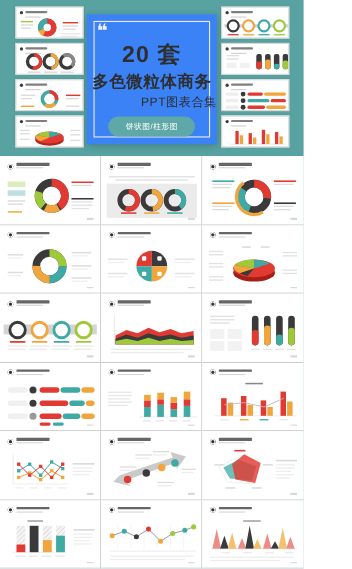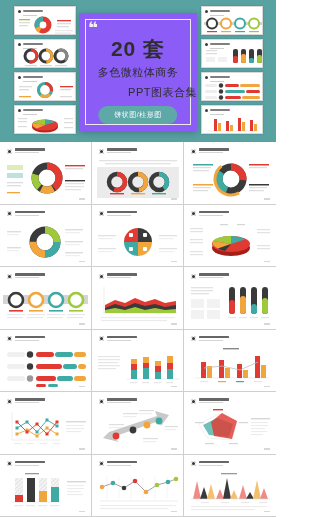--- a/index.html
+++ b/index.html
@@ -43,40 +43,40 @@
   }
   .mini .mh s{
     display:block;width:14px;height:1px;background:#cfcfcf;
     position:absolute;left:5px;top:5.5px;
   }
 
   
   .card{
     position:absolute; left:79px; top:13px;
     width:118px; height:118px;
-    background:#8b5cf6;
+    background:#3b82f6;
     box-shadow:0 2px 7px rgba(0,0,0,.22);
   }
   .card-inner{
     position:absolute; left:6px; top:6px; right:6px; bottom:6px;
     border:1.6px solid #ececec;
   }
   .quote{
     position:absolute; left:9px; top:9px; width:16px; height:16px;
     color:#f0f0f0; font-size:17px; line-height:13px; font-weight:bold;
     letter-spacing:-1px;
   }
   .t-num{
     position:absolute; left:0; right:0; top:22px;
     text-align:center; font-size:21px; font-weight:bold; color:#2e2e2e;
     letter-spacing:1px;
   }
   .t-sub1{
     position:absolute; left:0; right:0; top:52px;
-    text-align:center; font-size:11px; font-weight:normal; color:#2e2e2e;
+    text-align:center; font-size:15px; font-weight:bold; color:#2e2e2e;
     letter-spacing:0.5px;
   }
   .t-sub2{
     position:absolute; left:0; right:0; top:72px;
     text-align:right; font-size:11px; color:#2e2e2e; letter-spacing:0.5px;
   }
   .badge{
     position:absolute; left:50%; transform:translateX(-50%); top:93px;
     background:#5fa8a8; color:#fff; font-size:7px; letter-spacing:.5px;
     padding:4px 16px; border-radius:9px; white-space:nowrap;

